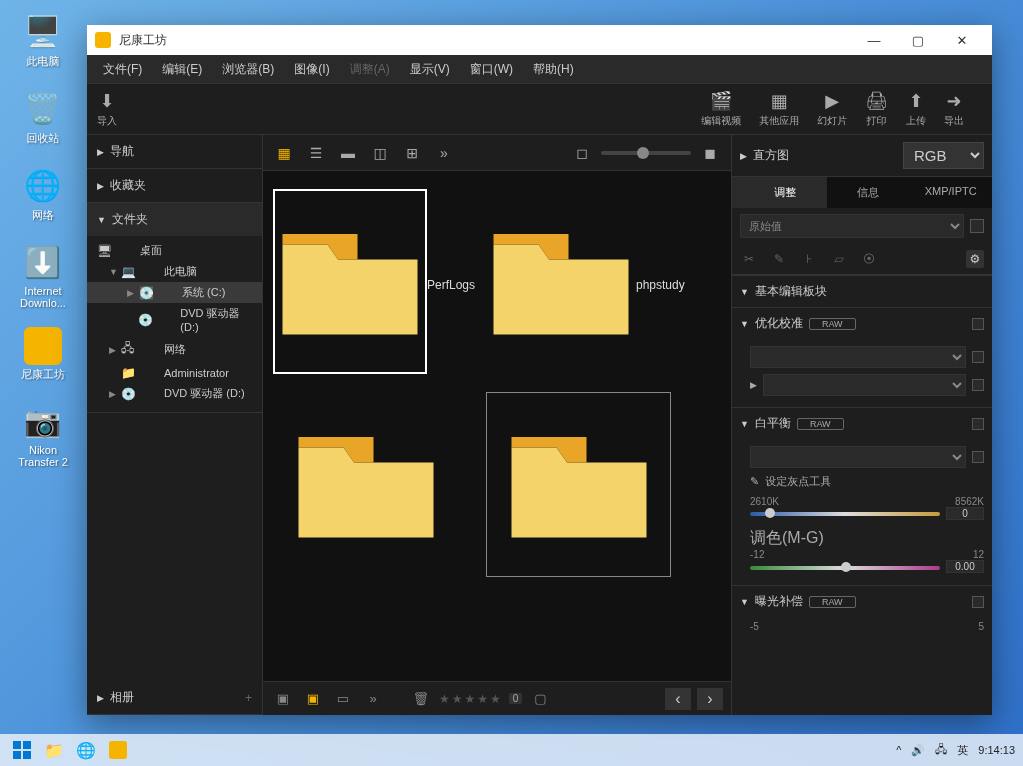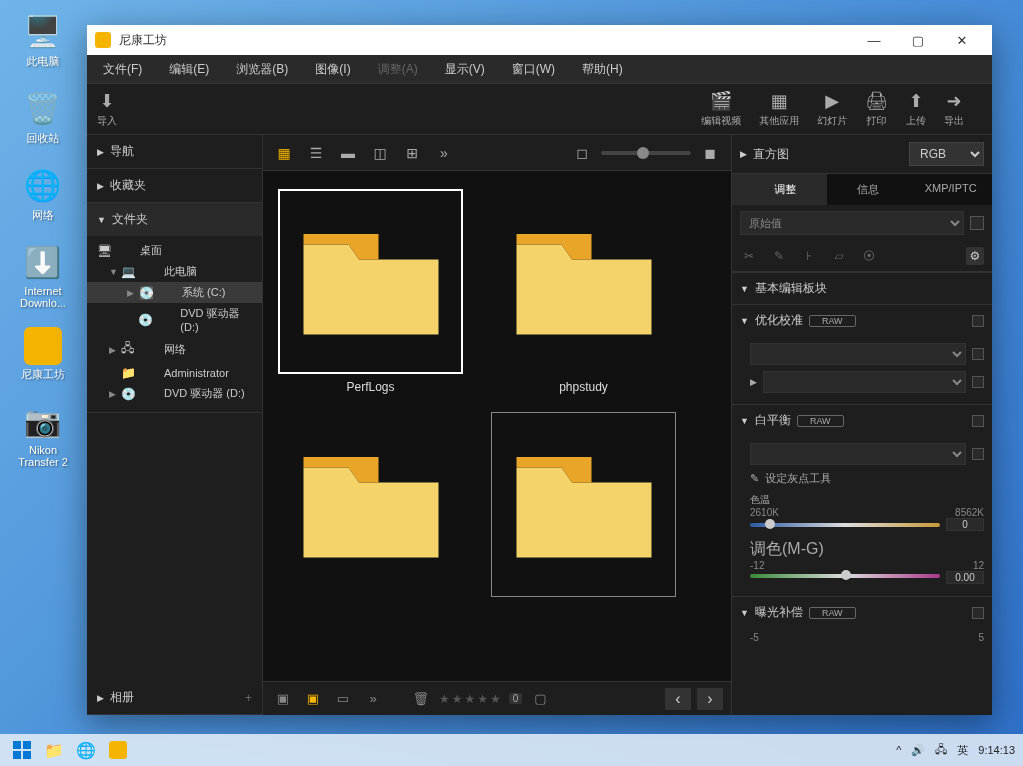--- a/index.html
+++ b/index.html
@@ -11,21 +11,21 @@
 .desk-icon .ic { width: 42px; height: 42px; margin-bottom: 2px; display: flex; align-items: center; justify-content: center; font-size: 30px; }
 .desk-icon span { text-shadow: 1px 1px 2px rgba(0,0,0,0.5); }
 
 
 .window { position: absolute; left: 87px; top: 25px; width: 905px; height: 690px; background: #fff; box-shadow: 0 8px 30px rgba(0,0,0,0.4); display: flex; flex-direction: column; }
 .titlebar { height: 30px; background: #fff; display: flex; align-items: center; padding: 0 8px; }
 .titlebar .app-icon { width: 16px; height: 16px; background: #f4b400; border-radius: 3px; margin-right: 8px; }
 .titlebar .title { flex: 1; font-size: 12px; color: #333; }
 .titlebar .win-btn { width: 44px; height: 28px; display: flex; align-items: center; justify-content: center; font-size: 13px; color: #333; cursor: pointer; }
 
-.menubar { height: 28px; background: #2a2a2a; display: flex; align-items: center; padding: 0 6px; gap: 7px; }
+.menubar { height: 28px; background: #2a2a2a; display: flex; align-items: center; padding: 0 6px; }
 .menubar .menu { color: #ccc; font-size: 12px; padding: 4px 10px; cursor: pointer; }
 .menubar .menu.disabled { color: #666; }
 
 .toolbar { height: 52px; background: #1e1e1e; border-top: 1px solid #333; border-bottom: 1px solid #333; display: flex; align-items: center; padding: 0 10px; }
 .tool-btn { display: flex; flex-direction: column; align-items: center; color: #aaa; font-size: 10px; margin-right: 18px; cursor: pointer; }
 .tool-btn .ticon { font-size: 18px; margin-bottom: 2px; }
 .tool-spacer { flex: 1; }
 
 .body { flex: 1; display: flex; background: #1a1a1a; overflow: hidden; }
 
@@ -47,39 +47,39 @@
 
 
 .center { flex: 1; display: flex; flex-direction: column; background: #111; border-left: 1px solid #333; border-right: 1px solid #333; }
 .view-toolbar { height: 36px; background: #1e1e1e; display: flex; align-items: center; padding: 0 8px; gap: 6px; border-bottom: 1px solid #333; }
 .vt-btn { width: 26px; height: 26px; display: flex; align-items: center; justify-content: center; color: #aaa; cursor: pointer; font-size: 14px; }
 .vt-btn.active { color: #f4b400; }
 .zoom-track { width: 90px; height: 4px; background: #444; position: relative; border-radius: 2px; }
 .zoom-thumb { position: absolute; top: -4px; left: 40%; width: 12px; height: 12px; background: #888; border-radius: 50%; }
 
 .thumbs { flex: 1; padding: 18px 10px; overflow: auto; display: flex; flex-wrap: wrap; gap: 18px; align-content: flex-start; }
-.thumb { width: 195px; display: flex; flex-direction: column; align-items: center; cursor: pointer; }
+.thumb { width: 195px; display: flex; flex-direction: row; align-items: center; cursor: pointer; }
 .thumb .folder-box { width: 185px; height: 185px; display: flex; align-items: center; justify-content: center; }
 .thumb.selected .folder-box { border: 2px solid #fff; }
 .thumb.outlined .folder-box { border: 1px solid #888; }
 .folder-svg { width: 150px; height: 120px; }
 .thumb .lbl { color: #ddd; font-size: 12px; margin-top: 6px; }
 
 .filter-bar { height: 34px; background: #1e1e1e; border-top: 1px solid #333; display: flex; align-items: center; padding: 0 8px; gap: 6px; }
 .fb-btn { width: 24px; height: 24px; display: flex; align-items: center; justify-content: center; color: #888; font-size: 13px; cursor: pointer; }
 .fb-btn.yellow { color: #f4b400; }
 .stars { color: #555; font-size: 12px; letter-spacing: 2px; }
 .fb-count { background: #333; color: #aaa; font-size: 10px; padding: 0 4px; border-radius: 2px; }
 .nav-arrow { width: 26px; height: 22px; background: #333; display: flex; align-items: center; justify-content: center; color: #ccc; cursor: pointer; }
 
 
 .right { width: 260px; background: #1e1e1e; display: flex; flex-direction: column; font-size: 12px; color: #ccc; overflow: hidden; }
 .right-header { display: flex; align-items: center; padding: 7px 8px; background: #1e1e1e; border-bottom: 1px solid #333; }
 .right-header .chev { font-size: 9px; margin-right: 6px; }
-.right-header select { flex: 0 0 auto; margin-left: auto; background: #333; color: #ccc; border: 1px solid #444; font-size: 12px; padding: 3px 20px 3px 6px; }
+.right-header select { flex: 0 0 auto; margin-left: auto; background: #333; color: #ccc; border: 1px solid #444; font-size: 15px; padding: 3px 20px 3px 6px; }
 .tabs { display: flex; }
 .tab { flex: 1; text-align: center; padding: 8px 0; background: #111; color: #aaa; cursor: pointer; font-size: 11px; }
 .tab.active { background: #2a2a2a; color: #fff; padding-left: 12px; }
 .adj { flex:1; overflow: auto; }
 .adj-row { display: flex; align-items: center; padding: 6px 8px; gap: 6px; }
 .adj-row select { flex:1; background: #2a2a2a; color: #888; border: 1px solid #333; font-size: 11px; padding: 4px; }
 .icon-row { display: flex; padding: 6px 8px; gap: 12px; color: #666; border-bottom: 1px solid #333; }
 .icon-row .ir { width: 18px; height: 18px; display: flex; align-items: center; justify-content: center; cursor: pointer; }
 .icon-row .ir.right-gear { margin-left: auto; background: #333; color: #ccc; border-radius: 2px; }
 .panel-sec { border-top: 1px solid #333; }
@@ -377,39 +377,38 @@
           <div class="panel-body">
             <div class="sub-row">
                 <select><option></option></select>
                 <div class="cb2"></div>
               </div>
             <div class="sub-row">
                 <span>✎</span>
                 <span>设定灰点工具</span>
               </div>
             <div class="slider-row">
-              <div style="font-size:10px;color:#aaa">色温</div>
               <div class="slider-labels">
                   <span>2610K</span>
                   <span>8562K</span>
                 </div>
               <div style="display:flex;align-items:center;gap:6px">
                 <div class="slider-track" style="flex:1">
                     <div class="slider-thumb" style="left:8%"></div>
                   </div>
                 <input style="width: 38px; background: rgb(42, 42, 42); border: 1px solid rgb(51, 51, 51); color: rgb(204, 204, 204); font-size: 10px; text-align: center;" value="0">
               </div>
             </div>
             <div class="slider-row">
               <div style="font-size:16px;color:#aaa">调色(M-G)</div>
               <div class="slider-labels">
                   <span>-12</span>
                   <span>12</span>
                 </div>
-              <div style="display:flex;align-items:flex-start;gap:6px">
+              <div style="display:flex;align-items:flex-end;gap:6px">
                 <div class="slider-track gm" style="flex:1">
                     <div class="slider-thumb" style="left:48%"></div>
                   </div>
                 <input style="width: 38px; background: rgb(42, 42, 42); border: 1px solid rgb(51, 51, 51); color: rgb(204, 204, 204); font-size: 10px; text-align: center;" value="0.00">
               </div>
             </div>
           </div>
         </div>
         <div class="panel-sec">
           <div class="panel-head">

